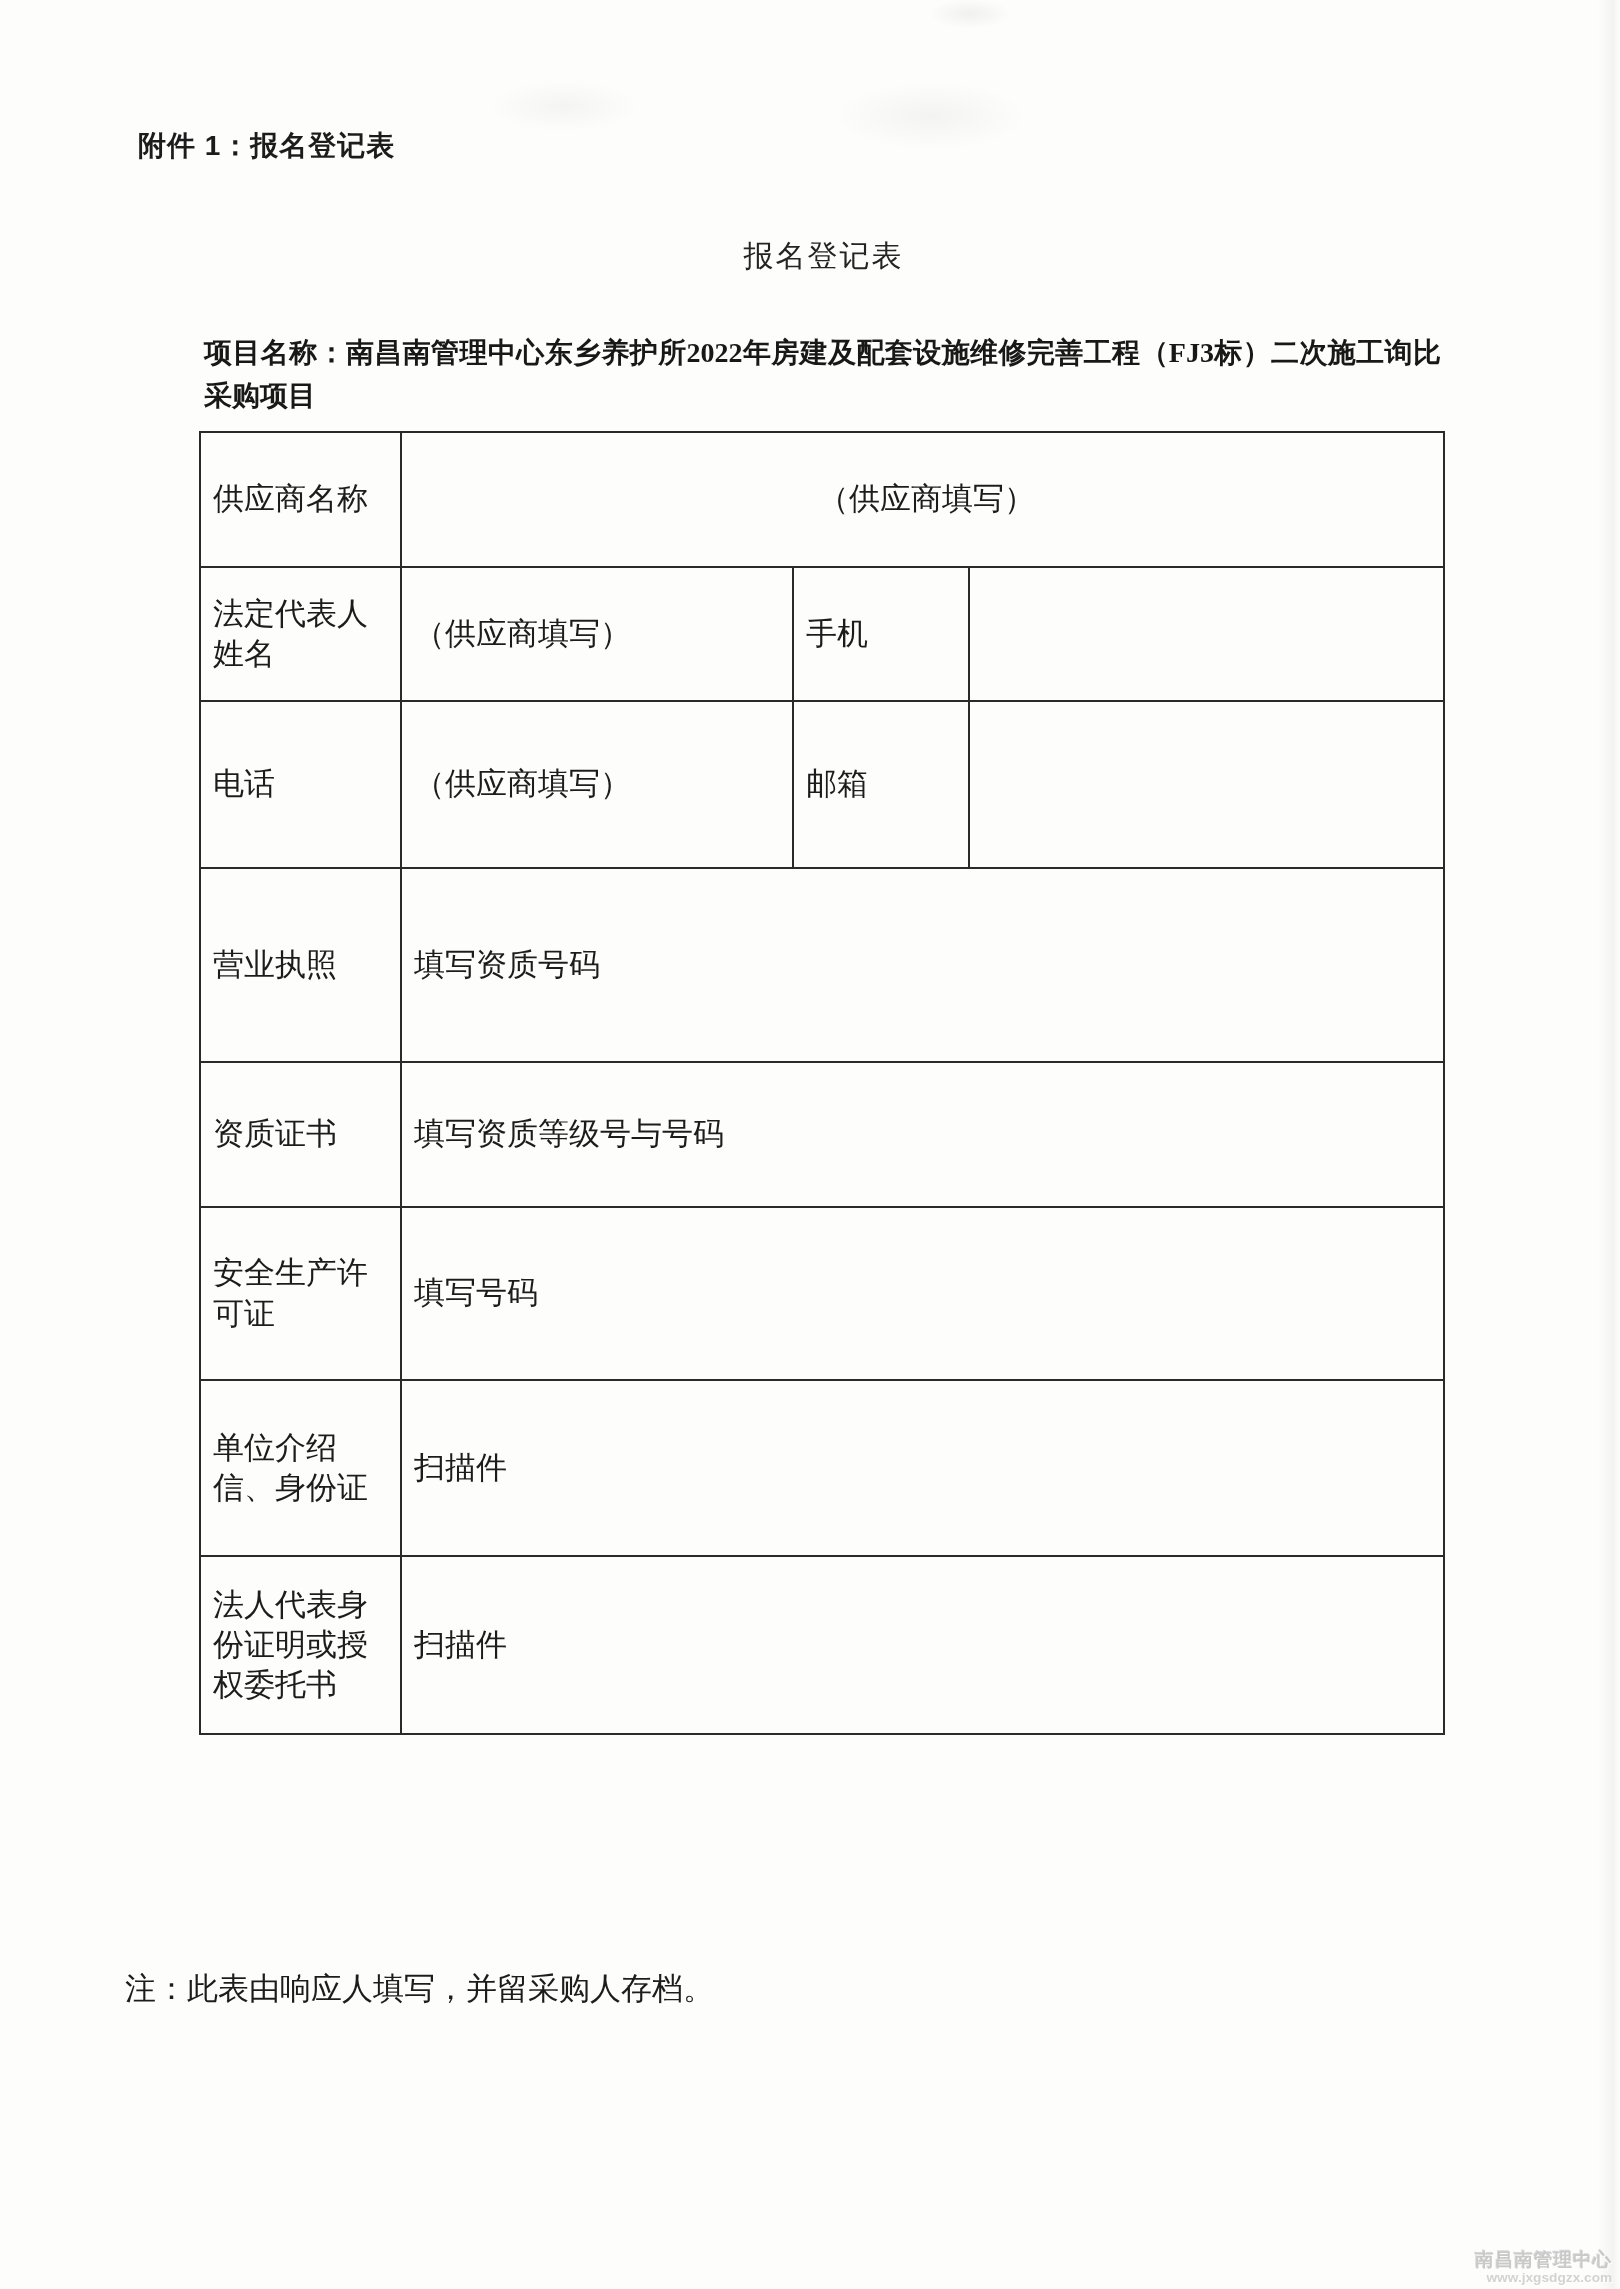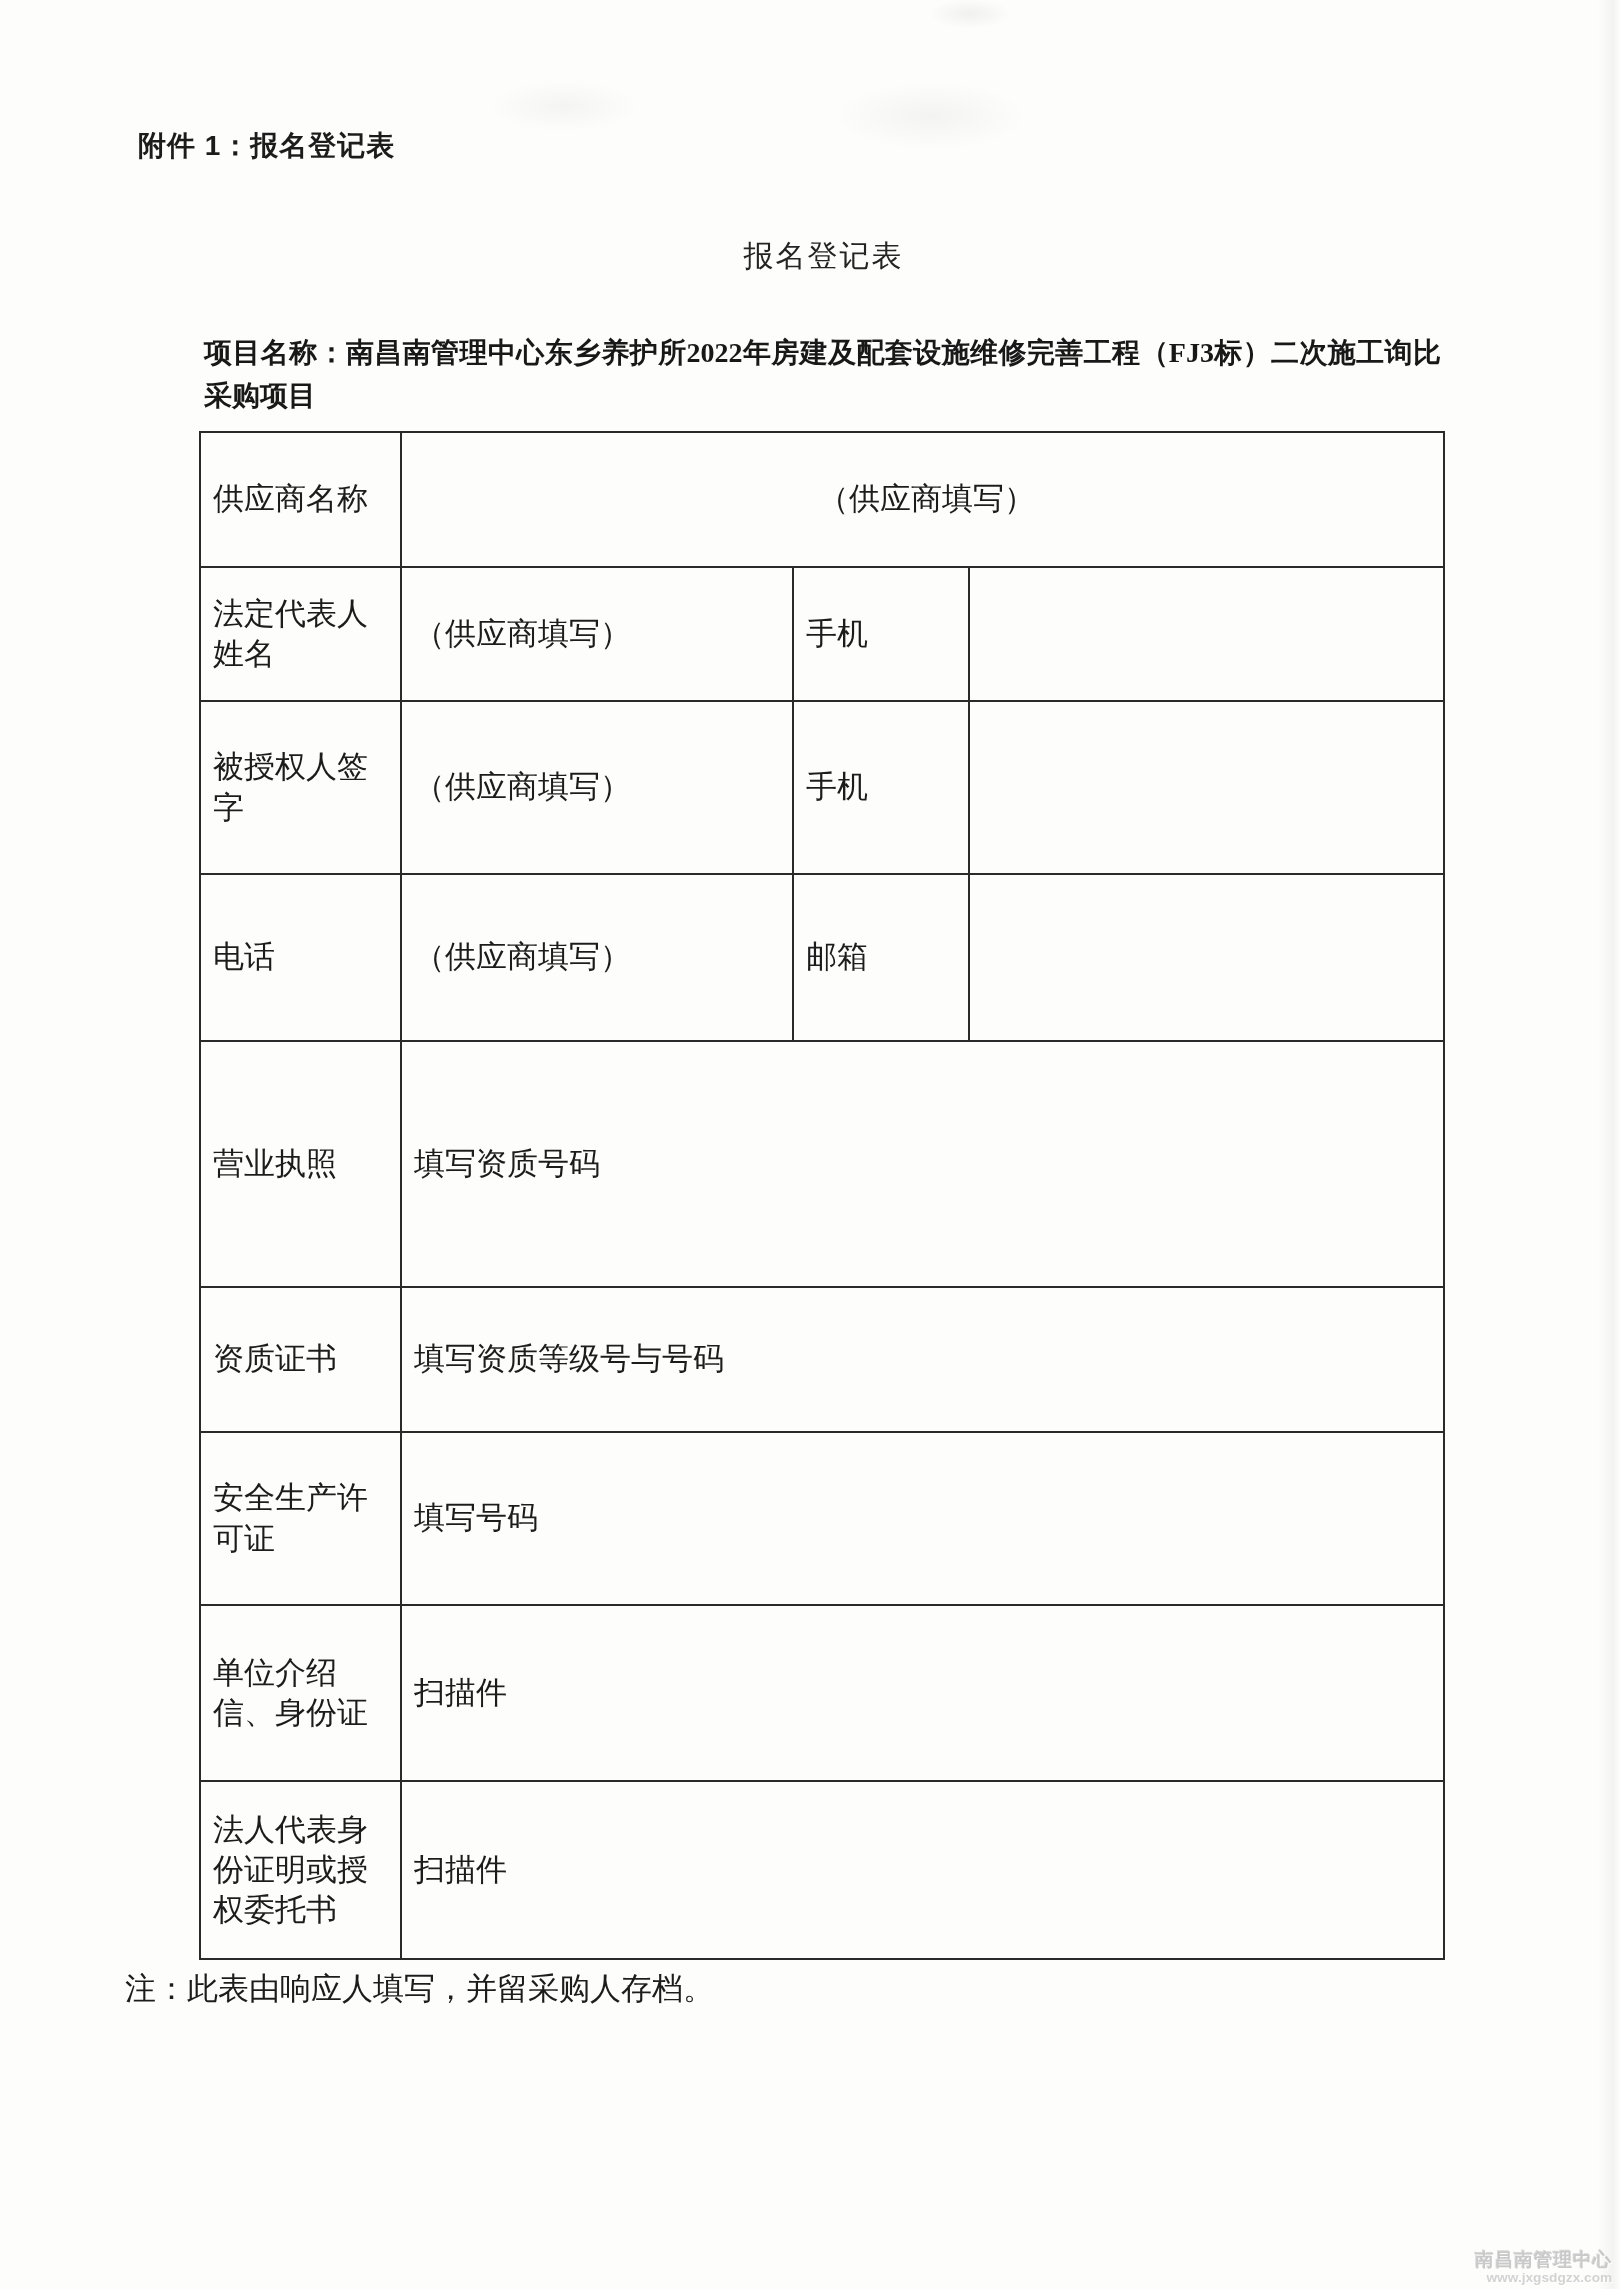--- a/index.html
+++ b/index.html
@@ -123,33 +123,27 @@
       <tr style="height:135px">
         <td class="label-cell">供应商名称</td>
         <td class="value-center" colspan="3">（供应商填写）</td>
       </tr>
       <tr style="height:134px">
         <td class="label-cell">法定代表人姓名</td>
         <td class="value-cell">（供应商填写）</td>
         <td class="sub-label-cell">手机</td>
         <td class="sub-value-cell"></td>
       </tr>
-      <tr style="height:173px">
-        <td class="label-cell">被授权人签字</td>
-        <td class="value-cell">（供应商填写）</td>
-        <td class="sub-label-cell">手机</td>
-        <td class="sub-value-cell"></td>
-      </tr>
       <tr style="height:167px">
         <td class="label-cell">电话</td>
         <td class="value-cell">（供应商填写）</td>
         <td class="sub-label-cell">邮箱</td>
         <td class="sub-value-cell"></td>
       </tr>
-      <tr style="height:246px">
+      <tr style="height:194px">
         <td class="label-cell">营业执照</td>
         <td class="value-cell" colspan="3">填写资质号码</td>
       </tr>
       <tr style="height:145px">
         <td class="label-cell">资质证书</td>
         <td class="value-cell" colspan="3">填写资质等级号与号码</td>
       </tr>
       <tr style="height:173px">
         <td class="label-cell">安全生产许可证</td>
         <td class="value-cell" colspan="3">填写号码</td>

